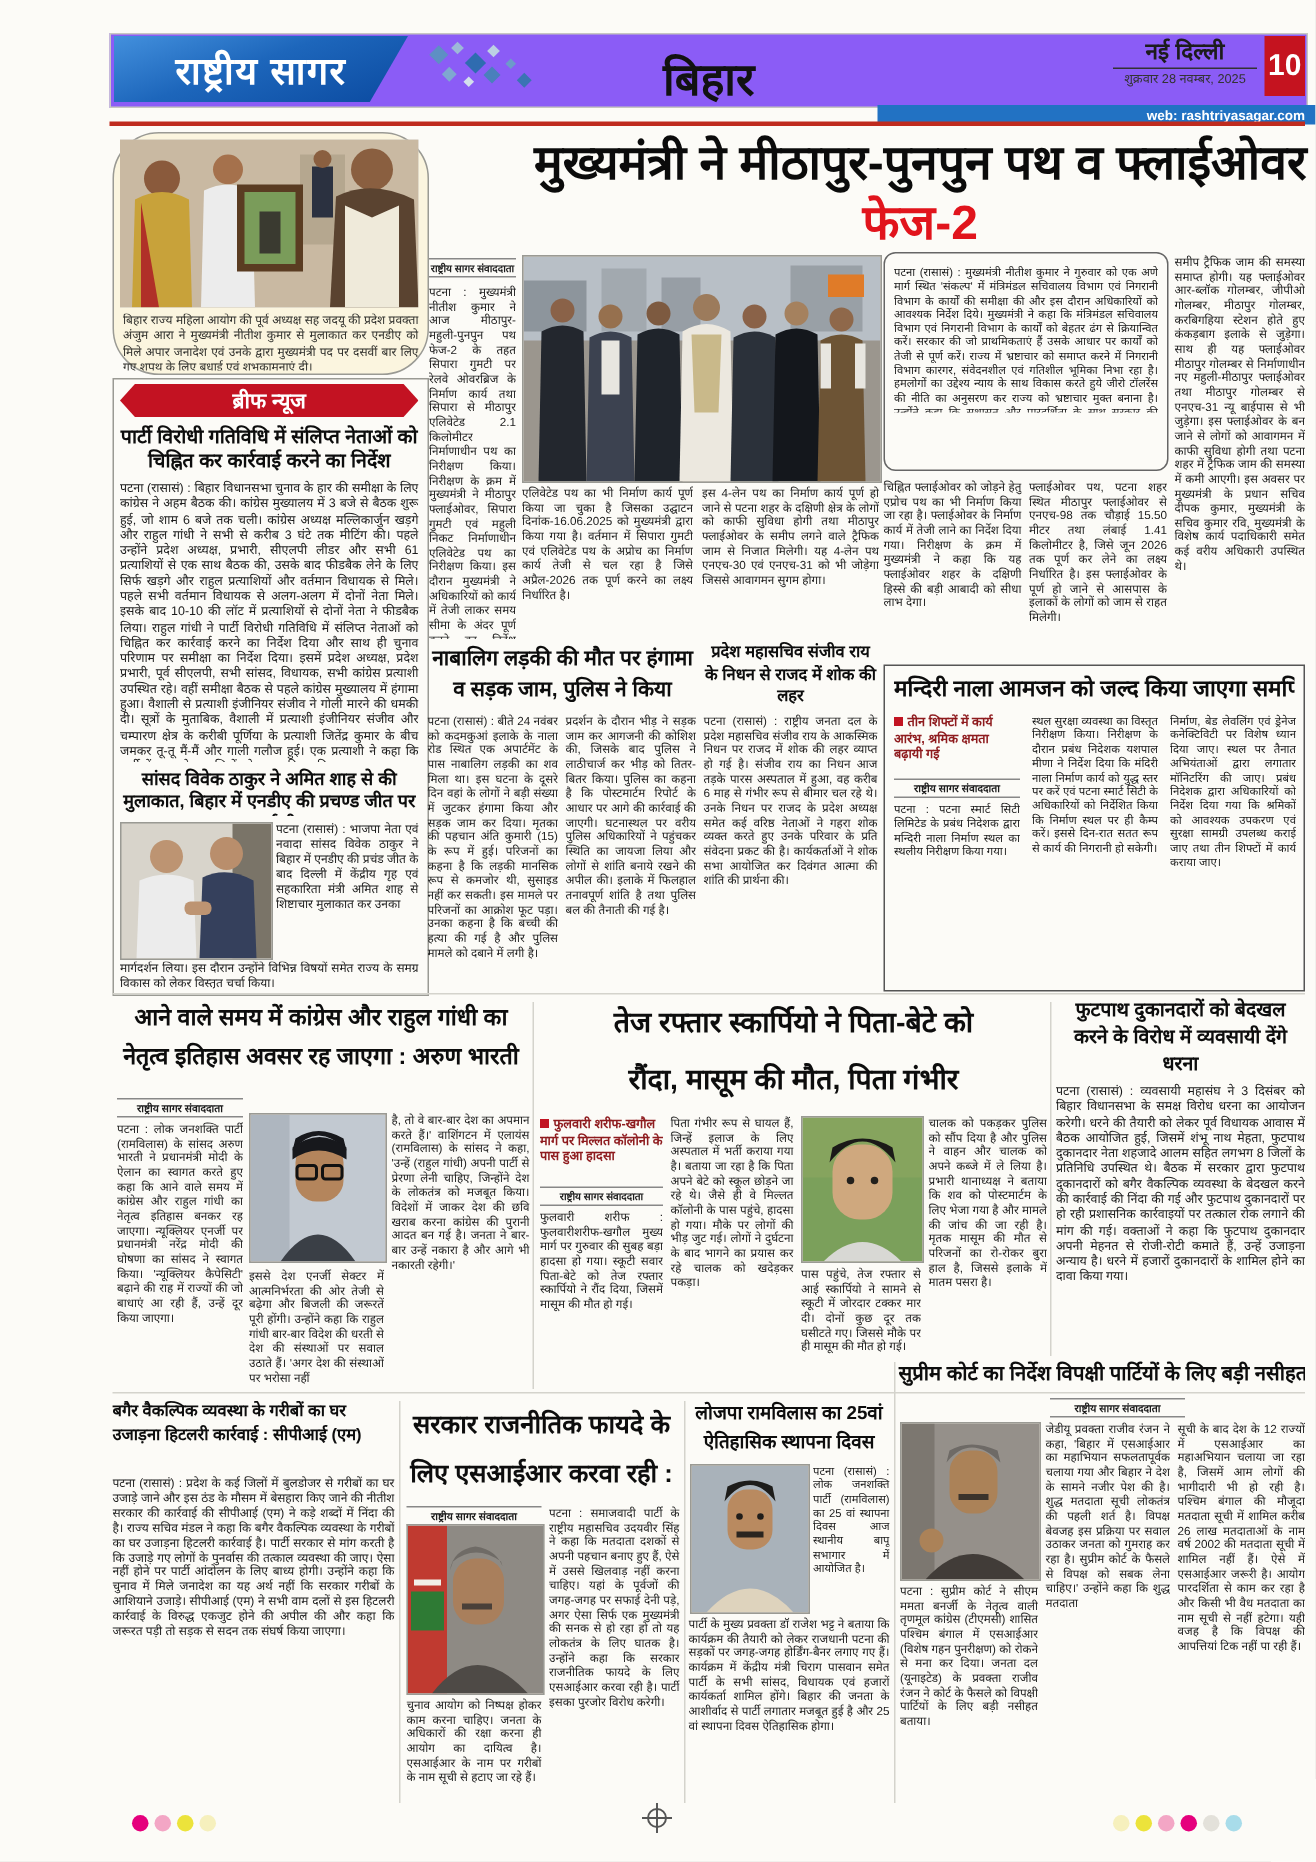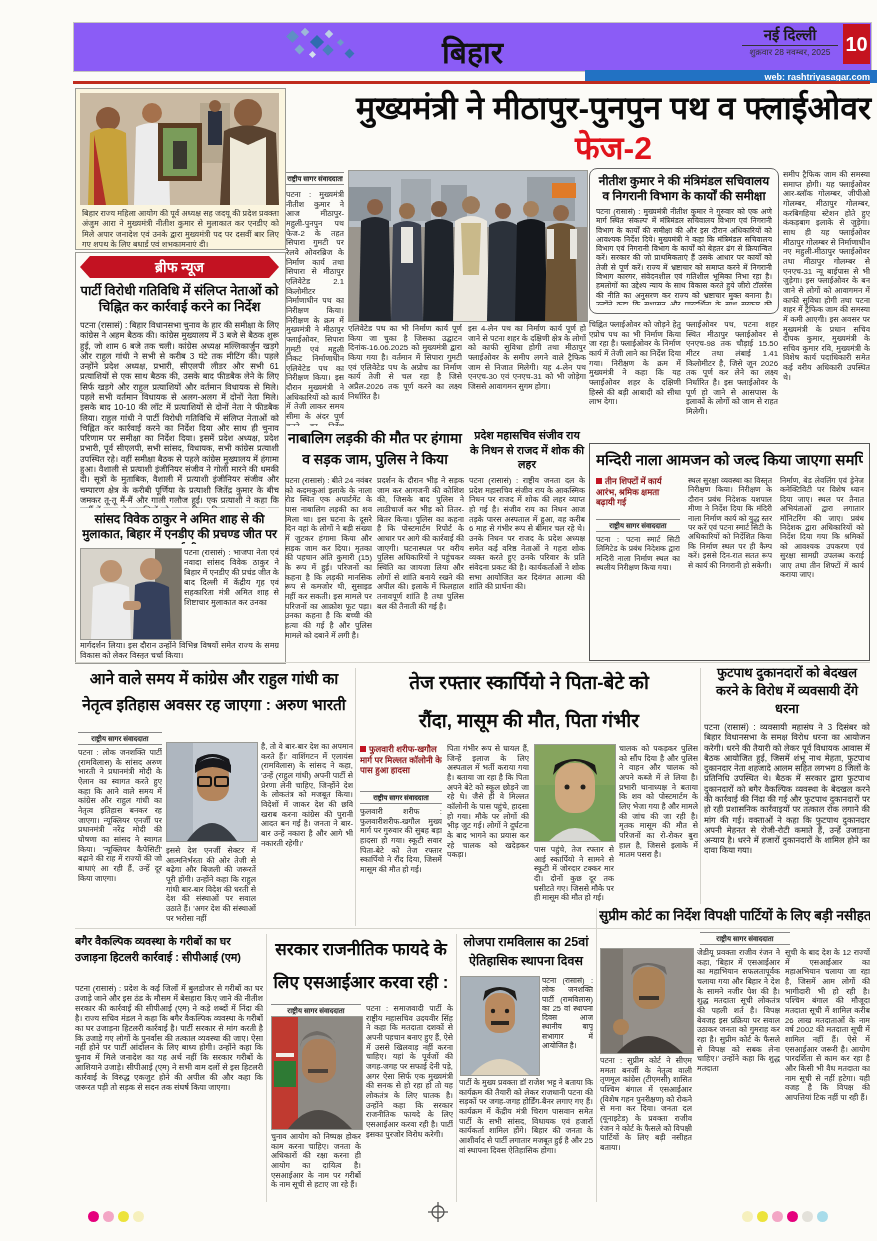--- a/index.html
+++ b/index.html
@@ -41,20 +41,23 @@
   .dot{display:inline-block;width:11px;height:11px;border-radius:50%;margin-right:4px;vertical-align:middle;}
 </style>
 </head>
 <body>
 
 <div class="page">
 
   <div class="abs mbar" style="left:73px;top:22px;width:797px;height:48px;">
     <div class="abs section-title" style="left:0;top:8px;width:797px;">बिहार</div>
   </div>
+  <div class="abs logo" style="left:76px;top:24px;width:196px;height:44px;">
+    <span>राष्ट्रीय सागर</span>
+  </div>
   <div class="abs" style="left:286px;top:28px;width:95px;height:36px;">
     <span class="diamond" style="left:2px;top:4px;width:9px;height:9px;background:#5e8fc4;"></span>
     <span class="diamond" style="left:16px;top:1px;width:6px;height:6px;background:#9db8d8;"></span>
     <span class="diamond" style="left:26px;top:9px;width:10px;height:10px;background:#2f6cb0;"></span>
     <span class="diamond" style="left:40px;top:3px;width:6px;height:6px;background:#bcd0e4;"></span>
     <span class="diamond" style="left:10px;top:18px;width:7px;height:7px;background:#7fa8d0;"></span>
     <span class="diamond" style="left:24px;top:24px;width:5px;height:5px;background:#d3dfec;"></span>
     <span class="diamond" style="left:38px;top:18px;width:8px;height:8px;background:#4a80bc;"></span>
     <span class="diamond" style="left:52px;top:12px;width:5px;height:5px;background:#6d9aca;"></span>
     <span class="diamond" style="left:60px;top:22px;width:7px;height:7px;background:#3a74b4;"></span>
@@ -69,21 +72,21 @@
   <div class="abs webstrip" style="left:585px;top:70px;width:285px;height:13px;">
     <span>web: rashtriyasagar.com</span>
   </div>
   <div class="abs redrule" style="left:73px;top:81px;width:797px;height:3px;"></div>
 
   <div class="abs lead-h" style="left:285px;top:88px;width:585px;height:80px;">
     <span>मुख्यमंत्री ने मीठापुर-पुनपुन पथ व फ्लाईओवर </span><span class="red">फेज-2</span><br>
     
   </div>
 
-  <div class="abs box" style="left:75px;top:88px;width:209px;height:160px;background:#fbf5df;">
+  <div class="abs box" style="left:75px;top:88px;width:209px;height:160px;background:#fbf5df;border-radius:31px;">
     <div class="photo" style="margin:4px;width:199px;height:112px;">
       <svg width="199" height="112" viewBox="0 0 199 112">
         <rect width="199" height="112" fill="#c9b9a2"></rect>
         <rect x="120" y="10" width="30" height="60" fill="#b5a78f"></rect>
         <rect x="128" y="18" width="14" height="34" fill="#2b3140"></rect>
         <circle cx="135" cy="13" r="6" fill="#8a5f40"></circle>
         <circle cx="28" cy="26" r="12" fill="#8a5a3c"></circle>
         <path d="M10 40 Q28 30 46 40 L48 112 L8 112 Z" fill="#c8a23a"></path>
         <path d="M14 42 L26 112 L14 112 Z" fill="#b03028"></path>
         <circle cx="72" cy="20" r="10" fill="#a5714c"></circle>
@@ -162,21 +165,20 @@
           <path d="M198 56 Q212 48 226 56 L228 150 L196 150 Z" fill="#6d5435"></path>
           <rect x="198" y="58" width="7" height="30" fill="#e8e6e0"></rect>
           <rect x="221" y="58" width="7" height="30" fill="#e8e6e0"></rect>
         </g>
     </svg>
   </div>
   <div class="abs body-txt" style="left:348px;top:324px;width:114px;height:102px;font-size:7.8px;">एलिवेटेड पथ का भी निर्माण कार्य पूर्ण किया जा चुका है जिसका उद्घाटन दिनांक-16.06.2025 को मुख्यमंत्री द्वारा किया गया है। वर्तमान में सिपारा गुमटी एवं एलिवेटेड पथ के अप्रोच का निर्माण कार्य तेजी से चल रहा है जिसे अप्रैल-2026 तक पूर्ण करने का लक्ष्य निर्धारित है।</div>
   <div class="abs body-txt" style="left:468px;top:324px;width:118px;height:102px;font-size:7.8px;">इस 4-लेन पथ का निर्माण कार्य पूर्ण हो जाने से पटना शहर के दक्षिणी क्षेत्र के लोगों को काफी सुविधा होगी तथा मीठापुर फ्लाईओवर के समीप लगने वाले ट्रैफिक जाम से निजात मिलेगी। यह 4-लेन पथ एनएच-30 एवं एनएच-31 को भी जोड़ेगा जिससे आवागमन सुगम होगा।</div>
 
   <div class="abs" style="left:589px;top:168px;width:190px;height:146px;border:1.5px solid #666;border-radius:8px;padding:5px 6px;box-sizing:border-box;">
-    <div class="hl" style="font-size:12px;line-height:14.5px;height:30px;">नीतीश कुमार ने की मंत्रिमंडल सचिवालय व निगरानी विभाग के कार्यों की समीक्षा</div>
     <div class="body-txt" style="font-size:7.5px;height:98px;margin-top:3px;">पटना (रासासं) : मुख्यमंत्री नीतीश कुमार ने गुरुवार को एक अणे मार्ग स्थित 'संकल्प' में मंत्रिमंडल सचिवालय विभाग एवं निगरानी विभाग के कार्यों की समीक्षा की और इस दौरान अधिकारियों को आवश्यक निर्देश दिये। मुख्यमंत्री ने कहा कि मंत्रिमंडल सचिवालय विभाग एवं निगरानी विभाग के कार्यों को बेहतर ढंग से क्रियान्वित करें। सरकार की जो प्राथमिकताएं हैं उसके आधार पर कार्यों को तेजी से पूर्ण करें। राज्य में भ्रष्टाचार को समाप्त करने में निगरानी विभाग कारगर, संवेदनशील एवं गतिशील भूमिका निभा रहा है। हमलोगों का उद्देश्य न्याय के साथ विकास करते हुये जीरो टॉलरेंस की नीति का अनुसरण कर राज्य को भ्रष्टाचार मुक्त बनाना है। उन्होंने कहा कि सुशासन और पारदर्शिता के साथ सरकार की योजनाओं को लागू करें ताकि आम जन को उसका सीधा और त्वरित लाभ मिल सके।</div>
   </div>
   <div class="abs body-txt" style="left:783px;top:170px;width:87px;height:268px;font-size:7.8px;">समीप ट्रैफिक जाम की समस्या समाप्त होगी। यह फ्लाईओवर आर-ब्लॉक गोलम्बर, जीपीओ गोलम्बर, मीठापुर गोलम्बर, करबिगहिया स्टेशन होते हुए कंकड़बाग इलाके से जुड़ेगा। साथ ही यह फ्लाईओवर मीठापुर गोलम्बर से निर्माणाधीन नए महुली-मीठापुर फ्लाईओवर तथा मीठापुर गोलम्बर से एनएच-31 न्यू बाईपास से भी जुड़ेगा। इस फ्लाईओवर के बन जाने से लोगों को आवागमन में काफी सुविधा होगी तथा पटना शहर में ट्रैफिक जाम की समस्या में कमी आएगी। इस अवसर पर मुख्यमंत्री के प्रधान सचिव दीपक कुमार, मुख्यमंत्री के सचिव कुमार रवि, मुख्यमंत्री के विशेष कार्य पदाधिकारी समेत कई वरीय अधिकारी उपस्थित थे।</div>
   <div class="abs body-txt" style="left:589px;top:320px;width:92px;height:118px;font-size:7.8px;">चिह्नित फ्लाईओवर को जोड़ने हेतु एप्रोच पथ का भी निर्माण किया जा रहा है। फ्लाईओवर के निर्माण कार्य में तेजी लाने का निर्देश दिया गया। निरीक्षण के क्रम में मुख्यमंत्री ने कहा कि यह फ्लाईओवर शहर के दक्षिणी हिस्से की बड़ी आबादी को सीधा लाभ देगा।</div>
   <div class="abs body-txt" style="left:686px;top:320px;width:92px;height:118px;font-size:7.8px;">फ्लाईओवर पथ, पटना शहर स्थित मीठापुर फ्लाईओवर से एनएच-98 तक चौड़ाई 15.50 मीटर तथा लंबाई 1.41 किलोमीटर है, जिसे जून 2026 तक पूर्ण कर लेने का लक्ष्य निर्धारित है। इस फ्लाईओवर के पूर्ण हो जाने से आसपास के इलाकों के लोगों को जाम से राहत मिलेगी।</div>
 
   <div class="abs hl" style="left:285px;top:428px;width:180px;height:44px;font-size:14px;line-height:21px;">नाबालिग लड़की की मौत पर हंगामा व सड़क जाम, पुलिस ने किया लाठीचार्ज</div>
   <div class="abs body-txt" style="left:285px;top:476px;width:87px;height:182px;font-size:7.8px;">पटना (रासासं) : बीते 24 नवंबर को कदमकुआं इलाके के नाला रोड स्थित एक अपार्टमेंट के पास नाबालिग लड़की का शव मिला था। इस घटना के दूसरे दिन वहां के लोगों ने बड़ी संख्या में जुटकर हंगामा किया और सड़क जाम कर दिया। मृतका की पहचान अंति कुमारी (15) के रूप में हुई। परिजनों का कहना है कि लड़की मानसिक रूप से कमजोर थी, सुसाइड नहीं कर सकती। इस मामले पर परिजनों का आक्रोश फूट पड़ा। उनका कहना है कि बच्ची की हत्या की गई है और पुलिस मामले को दबाने में लगी है।</div>
   <div class="abs body-txt" style="left:377px;top:476px;width:87px;height:182px;font-size:7.8px;">प्रदर्शन के दौरान भीड़ ने सड़क जाम कर आगजनी की कोशिश की, जिसके बाद पुलिस ने लाठीचार्ज कर भीड़ को तितर-बितर किया। पुलिस का कहना है कि पोस्टमार्टम रिपोर्ट के आधार पर आगे की कार्रवाई की जाएगी। घटनास्थल पर वरीय पुलिस अधिकारियों ने पहुंचकर स्थिति का जायजा लिया और लोगों से शांति बनाये रखने की अपील की। इलाके में फिलहाल तनावपूर्ण शांति है तथा पुलिस बल की तैनाती की गई है।</div>
 

